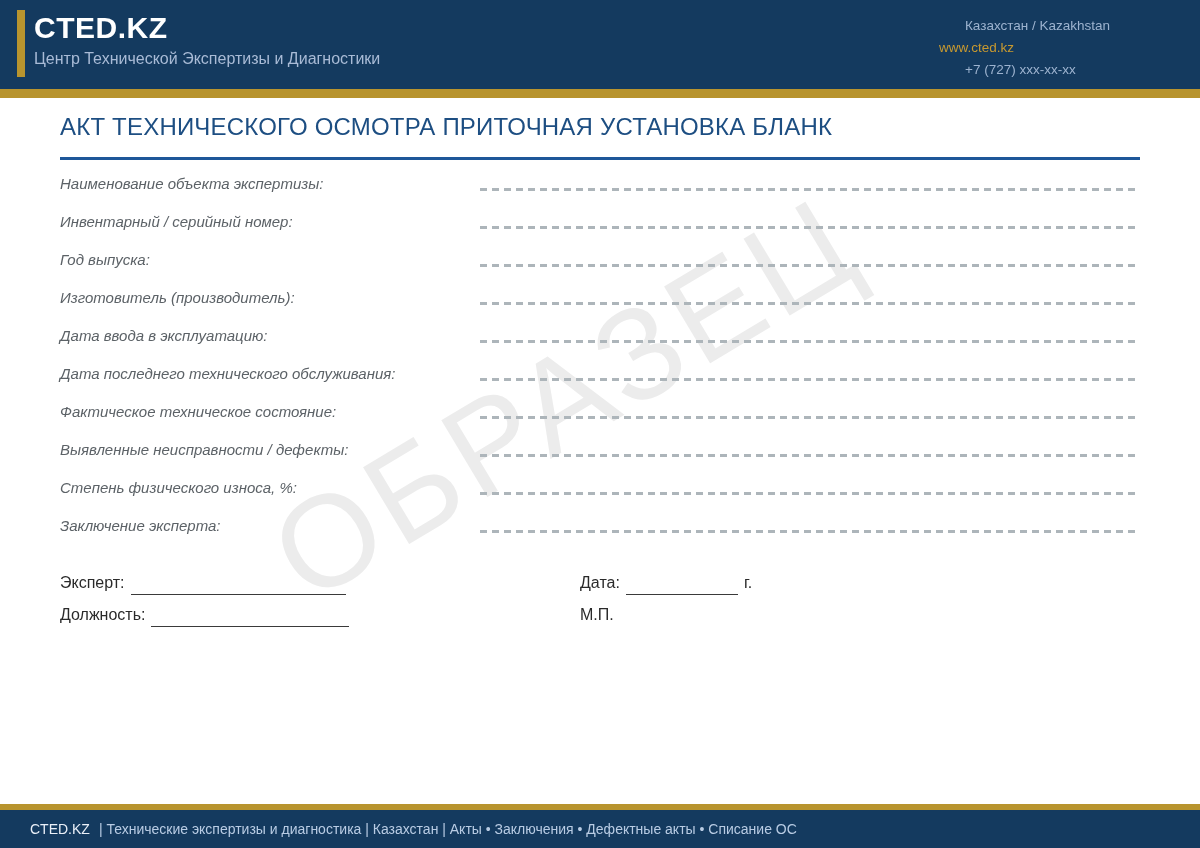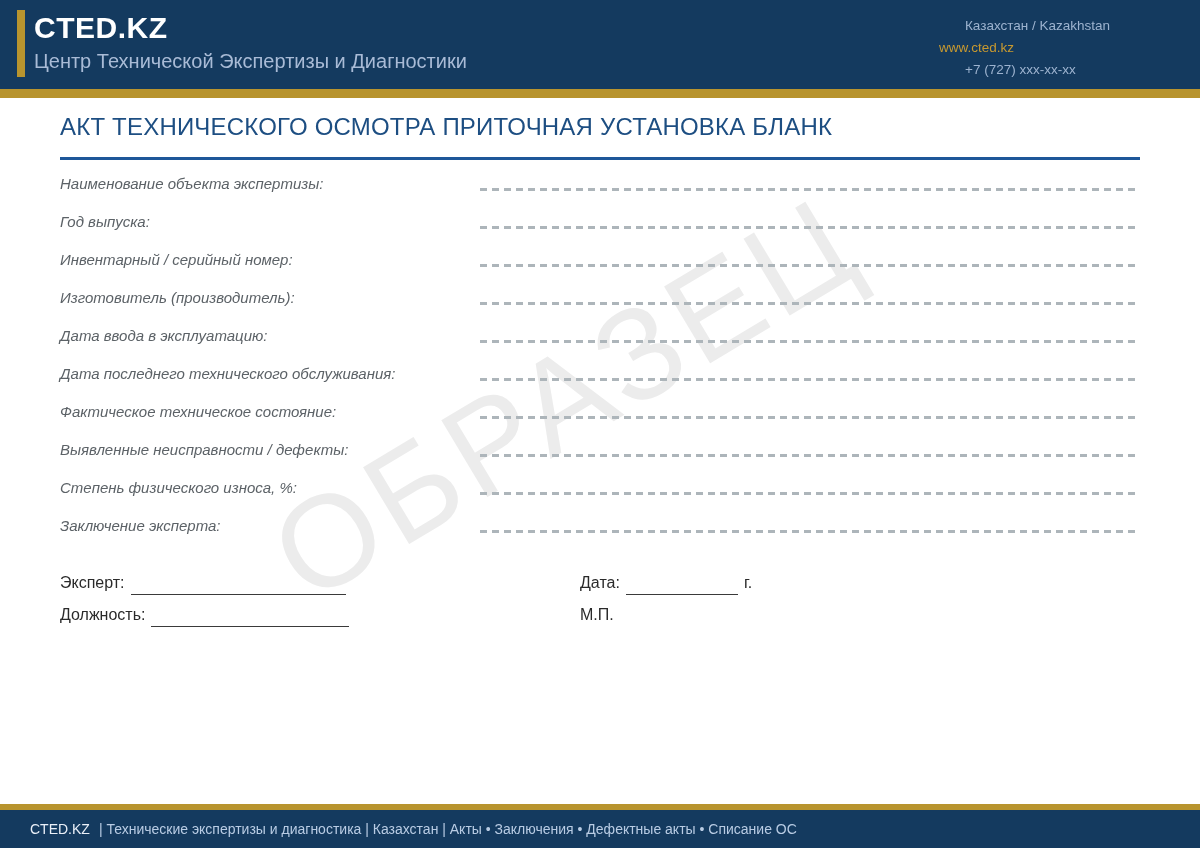--- a/index.html
+++ b/index.html
@@ -6,21 +6,21 @@
   .page {
     position:relative; width:1200px; height:848px; overflow:hidden;
     background:#ffffff; font-family:"Liberation Sans","DejaVu Sans",sans-serif;
   }
 
   
   .header { position:relative; height:89px; background:#143a5f; }
   .brand { display:flex; padding:10px 0 0 17px; }
   .accent-bar { width:8px; height:67px; background:#b8942e; margin-right:9px; }
   .logo { color:#ffffff; font-size:30px; font-weight:bold; letter-spacing:0.5px; line-height:36px; }
-  .tagline { color:#a9bbd6; font-size:20px; margin-top:4px; }
+  .tagline { color:#a9bbd6; font-size:16px; margin-top:4px; }
   .contacts { position:absolute; left:939px; top:15px; font-size:13.5px; line-height:22px; }
   .region, .phone { color:#9db3cf;margin-left:26px; }
   .website { color:#c8992f; }
   .gold-strip { height:9px; background:#b8942e; }
 
   
   .main { position:relative; z-index:1; padding:0 60px; }
   .doc-title {
     margin:16px 0 0; text-align:left; color:#1d4e82;
     font-size:24px; font-weight:400; letter-spacing:0.2px; line-height:26px;
@@ -90,25 +90,25 @@
   <div class="main">
     <h1 class="doc-title">АКТ ТЕХНИЧЕСКОГО ОСМОТРА ПРИТОЧНАЯ УСТАНОВКА БЛАНК</h1>
     <div class="rule"></div>
 
     <div class="form">
       <div class="frow">
         <div class="flabel">Наименование объекта экспертизы:</div>
         <div class="fline"></div>
       </div>
       <div class="frow">
-        <div class="flabel">Год выпуска:</div>
+        <div class="flabel">Инвентарный / серийный номер:</div>
         <div class="fline"></div>
       </div>
       <div class="frow">
-        <div class="flabel">Инвентарный / серийный номер:</div>
+        <div class="flabel">Год выпуска:</div>
         <div class="fline"></div>
       </div>
       <div class="frow">
         <div class="flabel">Изготовитель (производитель):</div>
         <div class="fline"></div>
       </div>
       <div class="frow">
         <div class="flabel">Дата ввода в эксплуатацию:</div>
         <div class="fline"></div>
       </div>

